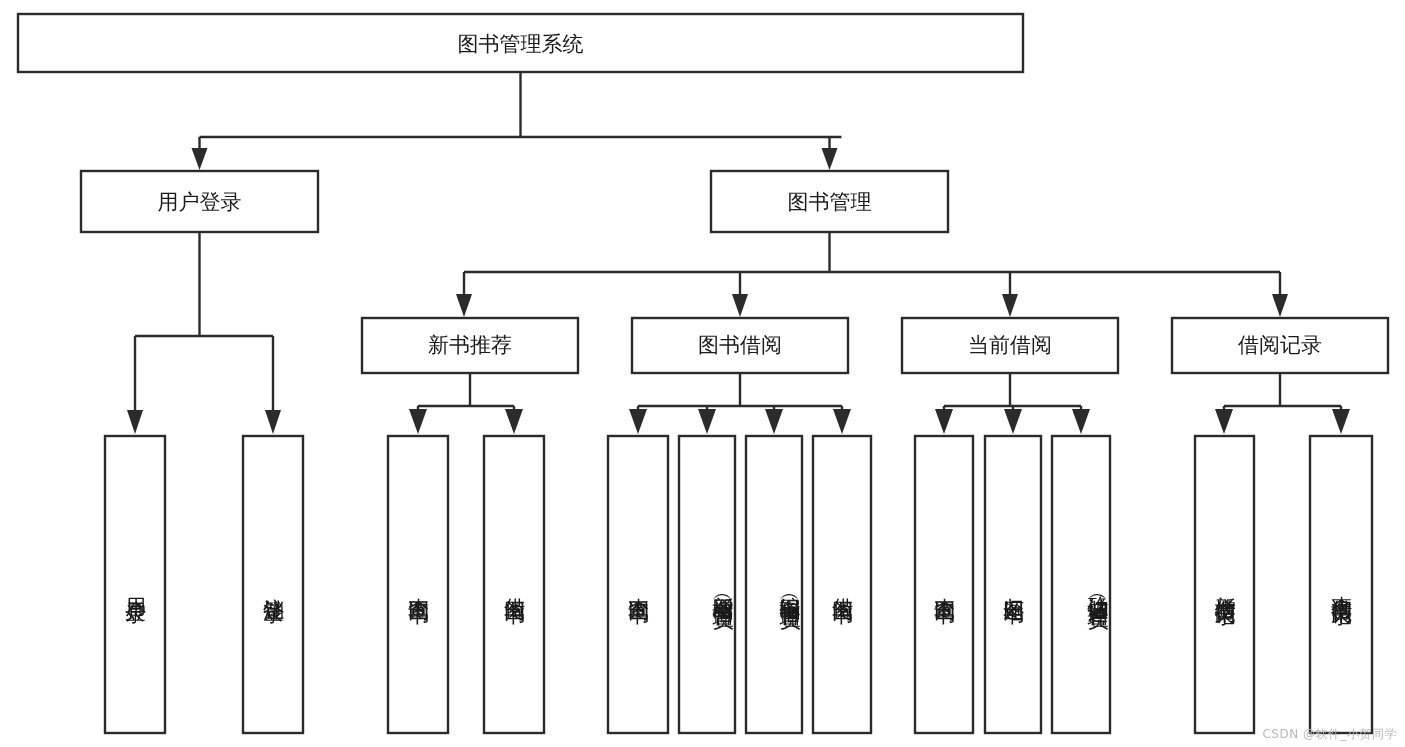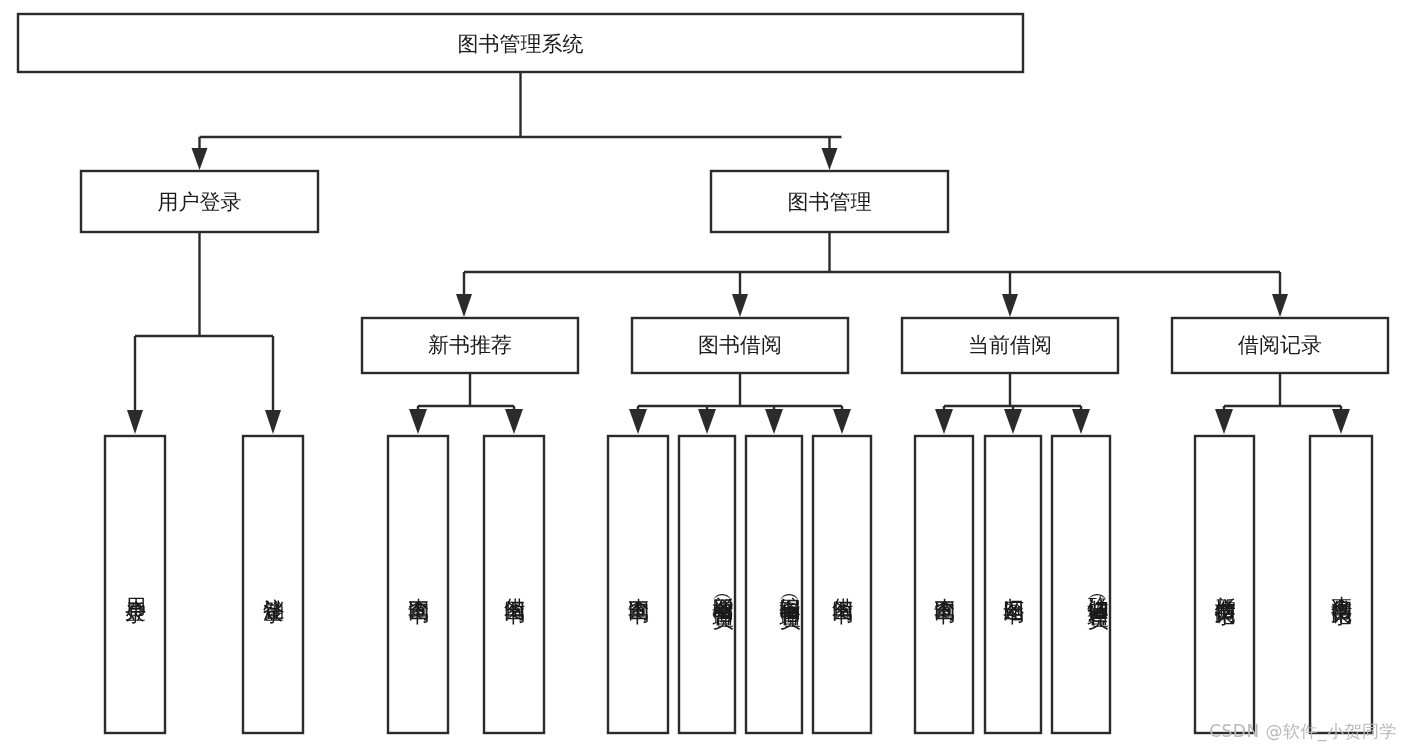--- a/index.html
+++ b/index.html
@@ -60,21 +60,21 @@
     letter-spacing: 2px;
     color: #1a1a1a;
     white-space: nowrap;
     pointer-events: none;
   }
   #watermark {
     position: absolute;
     right: 8px;
     bottom: 4px;
     font-family: "DejaVu Sans", "Liberation Sans", sans-serif;
-    font-size: 17px;
+    font-size: 12px;
     color: #b9b9b9;
     letter-spacing: 0.5px;
     user-select: none;
   }
 </style>
 </head>
 <body>
 
 <div id="stage">
 

